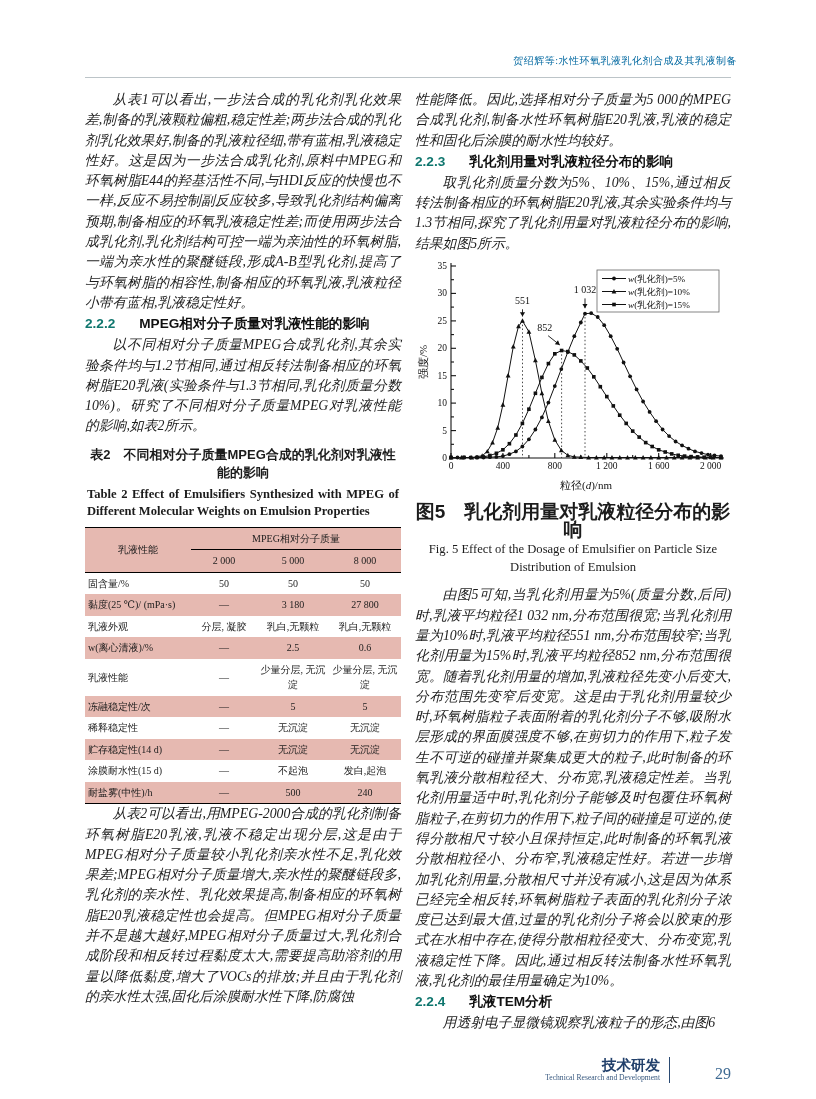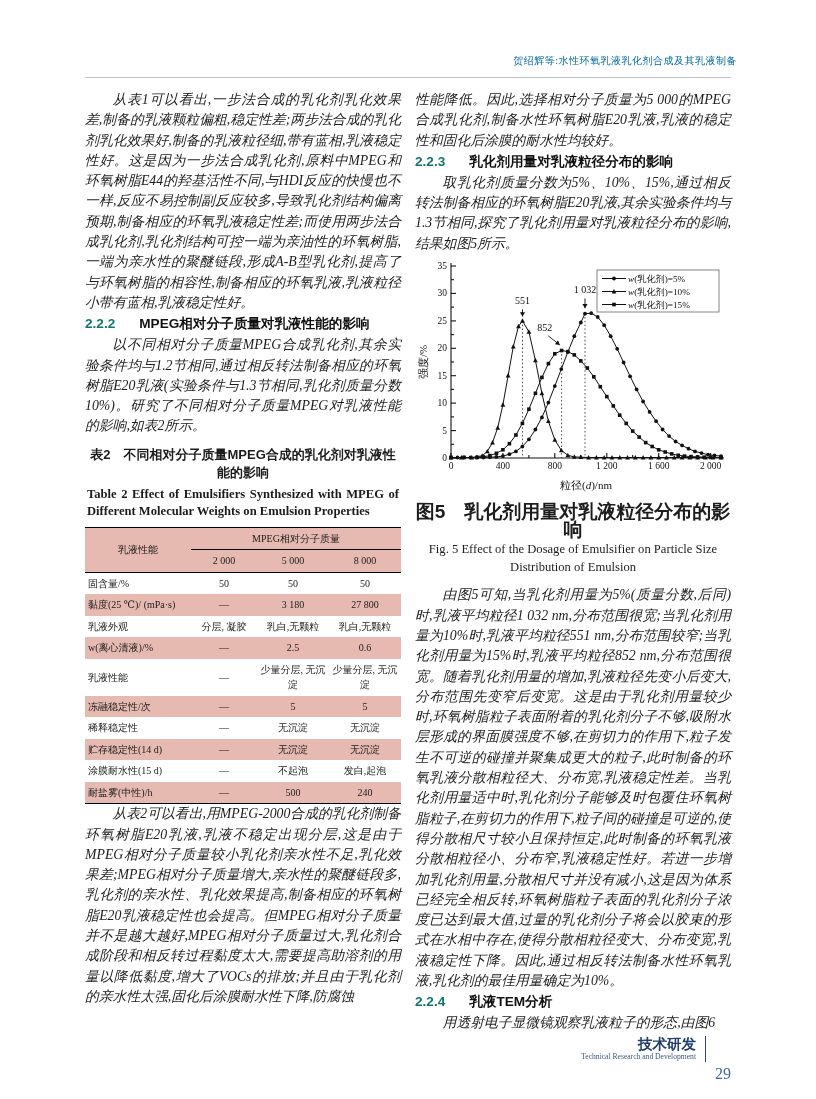--- a/index.html
+++ b/index.html
@@ -63,21 +63,21 @@
   .ax{stroke:#111;stroke-width:1.1;fill:none;}
   .curve{stroke:#111;stroke-width:1;fill:none;}
   .tick{font:9.5px "Liberation Serif",serif;fill:#111;}
   .ann{font:10px "Liberation Serif",serif;fill:#111;}
   .annline{stroke:#111;stroke-width:0.9;}
   .guide{stroke:#333;stroke-width:0.9;stroke-dasharray:1.5,2.3;fill:none;}
   .lgtext{font:9.2px "Liberation Serif",serif;fill:#111;}
   .axlabel{font:11px "Liberation Serif",serif;fill:#111;}
   
   .footer{
-    position:absolute;right:85px;top:1036px;display:flex;align-items:flex-start;
+    position:absolute;right:85px;top:1036px;display:flex;align-items:flex-end;gap:36px;
   }
   .footer-text{text-align:right;padding-right:9px;border-right:1.6px solid #2a4a72;}
   .footer-zh{
     font-family:"Liberation Sans","DejaVu Sans",sans-serif;font-weight:bold;
     font-size:14.5px;line-height:16px;color:#22406b;
   }
   .footer-en{font-size:7.6px;line-height:10px;color:#37587f;}
   .page-num{font-size:16px;color:#3f6b93;padding-left:9px;margin-top:29px;}
 </style>
 </head>

